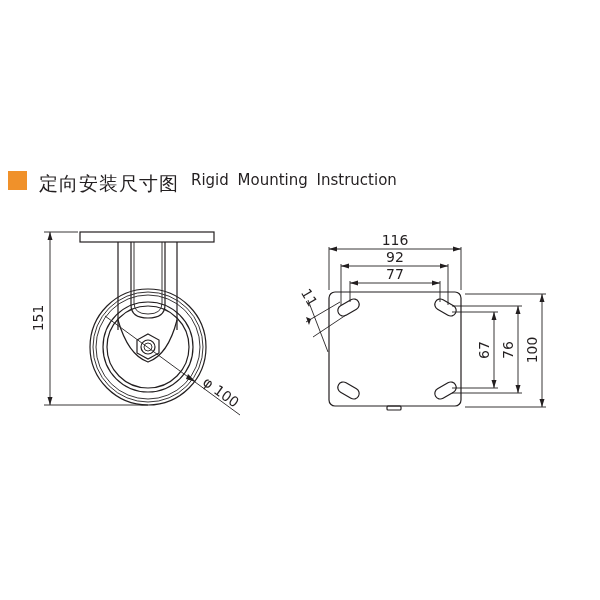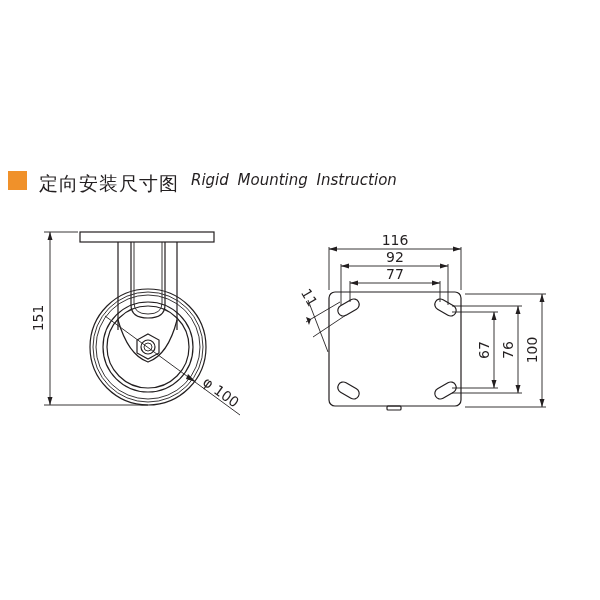--- a/index.html
+++ b/index.html
@@ -1,20 +1,20 @@
 <!DOCTYPE html>
 <html><head>
 <meta charset="utf-8">
 <style>
   html,body{margin:0;padding:0;background:#ffffff;}
   body{width:600px;height:600px;position:relative;overflow:hidden;font-family:"DejaVu Sans",sans-serif;}
   .header{position:absolute;left:8px;top:171px;height:28px;display:flex;align-items:flex-start;}
   .marker{width:19px;height:19px;background:#f0912a;margin-right:12px;}
   .title-cn{font-size:19px;color:#231f20;letter-spacing:1px;margin-right:12px;}
-  .title-en{font-size:15px;color:#231f20;word-spacing:4px;font-style:italic;}
+  .title-en{font-size:15px;color:#231f20;word-spacing:4px;}
   svg{position:absolute;left:0;top:0;}
   .ln{stroke:#231f20;fill:none;stroke-width:1.2;}
   .thin{stroke:#231f20;fill:none;stroke-width:0.9;}
   .dimtxt{font-family:"DejaVu Sans",sans-serif;font-size:14px;fill:#231f20;}
 </style>
 </head>
 <body>
 
 <div class="header">
   <div class="marker"></div>

